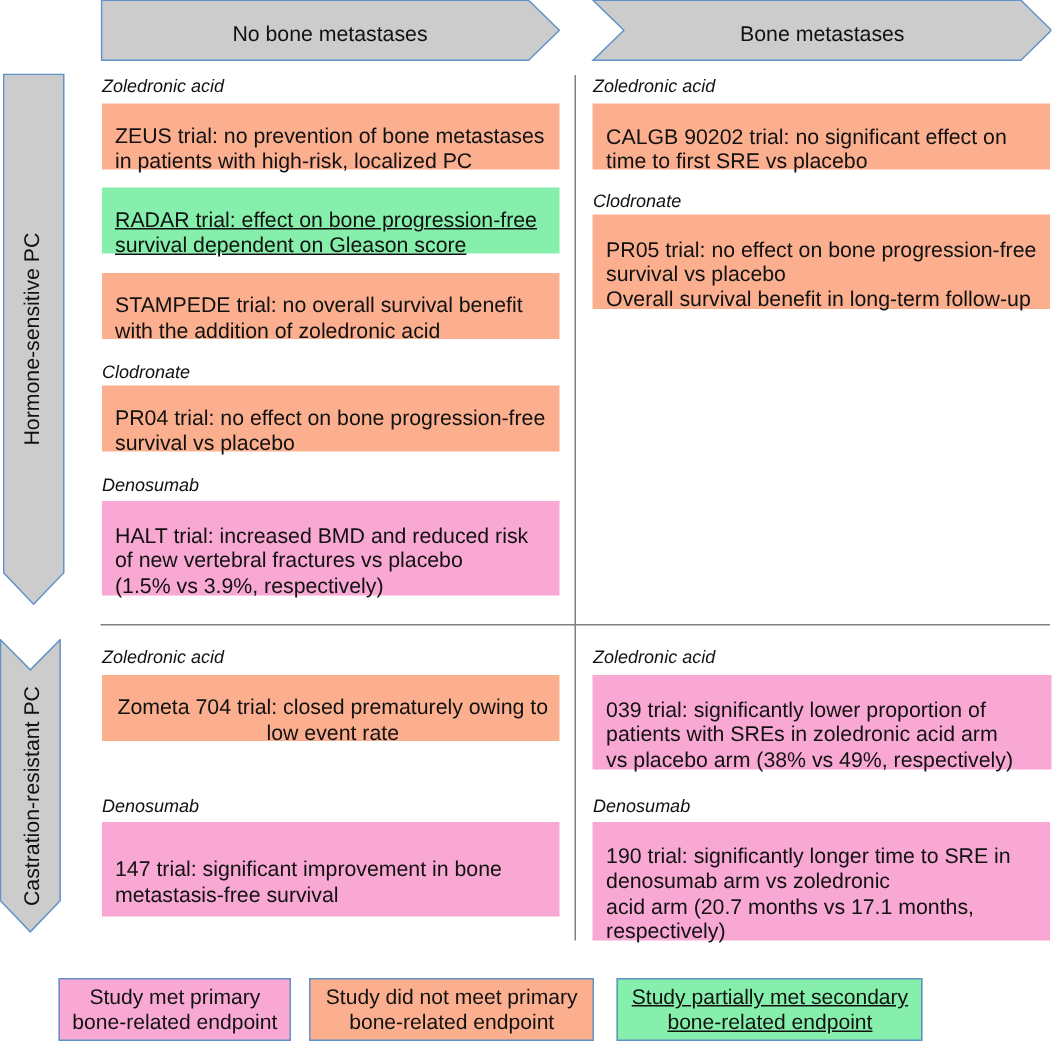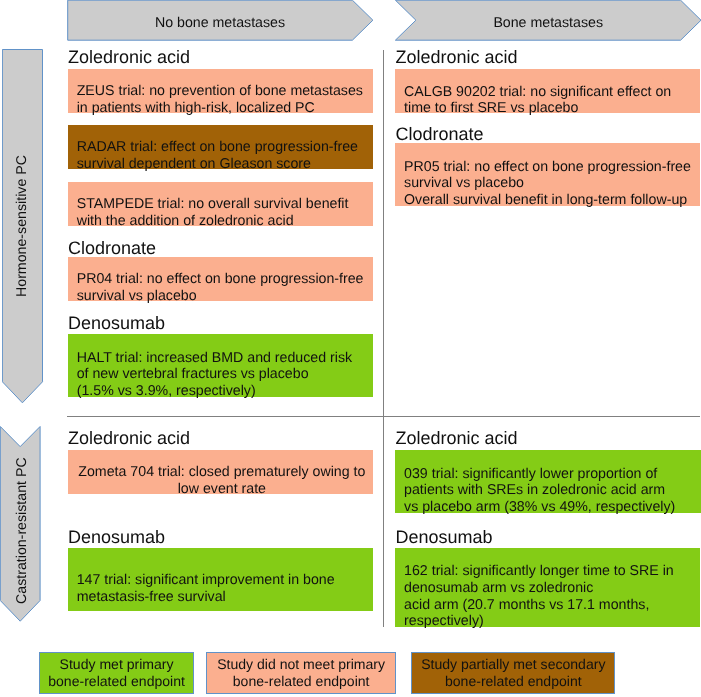--- a/index.html
+++ b/index.html
@@ -24,30 +24,30 @@
               display:flex;align-items:center;justify-content:center;
               font-size:14.2px;color:#111;white-space:nowrap;
               writing-mode:vertical-rl;transform:rotate(180deg) translateX(0.9px);}
 
   
   .hrule{position:absolute;background:#808080;}
   .vrule{position:absolute;background:#808080;}
 
   
   .quadrant{position:absolute;left:0;top:0;width:701px;height:697px;}
-  .drug{position:absolute;font-size:18px;line-height:16.5px;color:#111;white-space:nowrap;}
+  .drug{position:absolute;font-size:12px;line-height:16.5px;color:#111;white-space:nowrap;font-style:italic;}
   .card{position:absolute;box-sizing:border-box;
         padding:0 6px 0 8.7px;
         display:flex;flex-direction:column;justify-content:center;
         font-size:14.2px;line-height:16.6px;color:#111;}
   .card > div{white-space:nowrap;}
   .card > div:first-child{margin-top:18px;}
   .pink{background:#fbaf8f;}
-  .green{background:#84cc16;}
-  .yellow{background:#a16207;}
+  .green{background:#f9a8d4;}
+  .yellow{background:#86efac;text-decoration:underline;}
 
   
   .legend{position:absolute;top:651.7px;height:42.6px;box-sizing:border-box;
           border:1px solid #6192c8;
           display:flex;flex-direction:column;align-items:center;justify-content:center;
           text-align:center;font-size:14.05px;line-height:16.8px;color:#111;}
   .legend span{white-space:nowrap;}
 </style>
 </head>
 <body>
@@ -143,21 +143,21 @@
 
 <div class="quadrant">
   <div class="drug" style="left:395.4px;top:429.6px;">Zoledronic acid</div>
   <div class="card green" style="left:395.4px;top:450px;width:306px;height:63px;">
     <div>039 trial: significantly lower proportion of</div>
     <div>patients with SREs in zoledronic acid arm</div>
     <div>vs placebo arm (38% vs 49%, respectively)</div>
   </div>
   <div class="drug" style="left:395.4px;top:529.4px;">Denosumab</div>
   <div class="card green" style="left:395.4px;top:548px;width:304.2px;height:79px;">
-    <div>162 trial: significantly longer time to SRE in</div>
+    <div>190 trial: significantly longer time to SRE in</div>
     <div>denosumab arm vs zoledronic</div>
     <div>acid arm (20.7 months vs 17.1 months,</div>
     <div>respectively)</div>
   </div>
 </div>
 
 <div class="legend green" style="left:39.4px;width:154.4px;">
   <span>Study met primary</span>
   <span>bone-related endpoint</span>
 </div>

